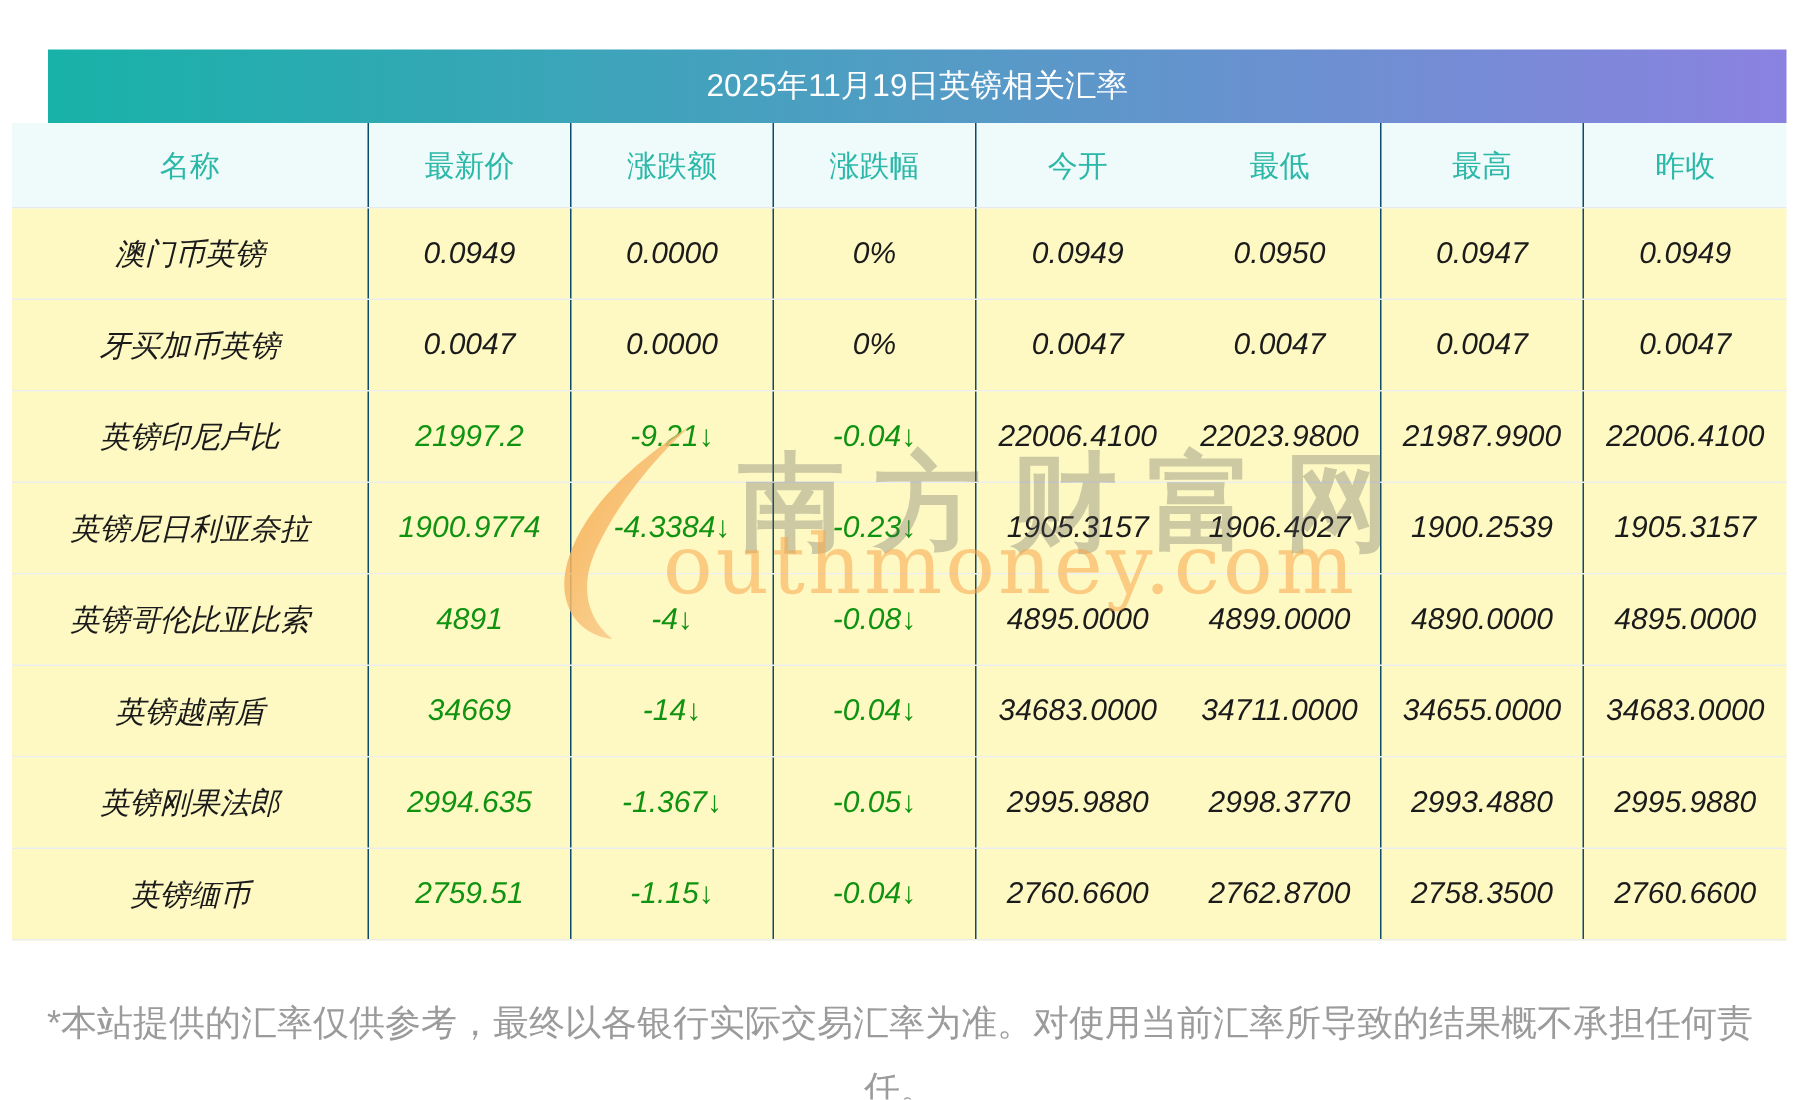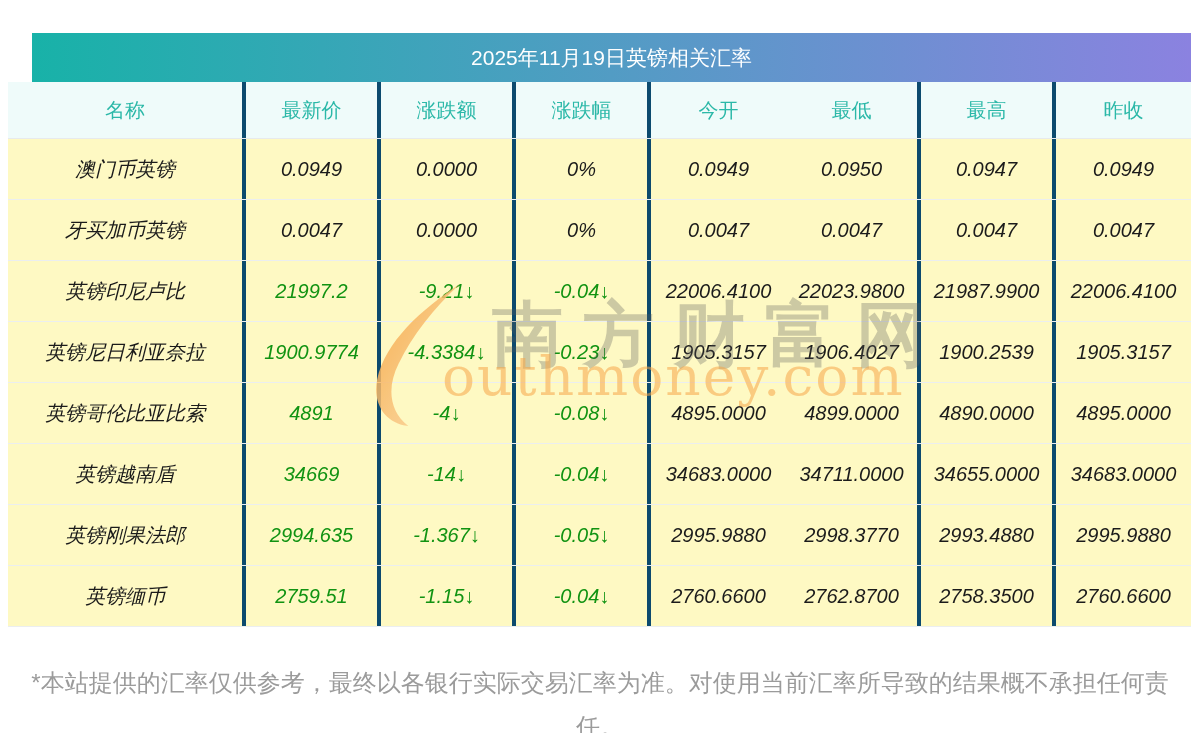--- a/index.html
+++ b/index.html
@@ -18,21 +18,21 @@
   }
 
   .grid-row {
     display:grid;
     grid-template-columns:238px 135px 135px 135px 135px 135px 135px 135px;
   }
   .cell {
     display:flex; align-items:center; justify-content:center;
     font-size:20px; color:#1b1b1b;
   }
-  .bR { border-right:4px solid #0c4a6e; }
+  .bR { border-right:1px solid #0c4a6e; }
 
   .thead { background:#effbfa; border-bottom:1px solid #e7eaec; }
   .thead .cell { height:56px; color:#2bb8a8; }
 
   .tbody .grid-row { border-bottom:1px solid #ebeef0; background:#fef9c3;font-style:italic; }
   .tbody .cell { height:60px; }
   .green { color:#119312; }
 
   .disclaimer {
     position:absolute; left:0; right:0; top:661px;

